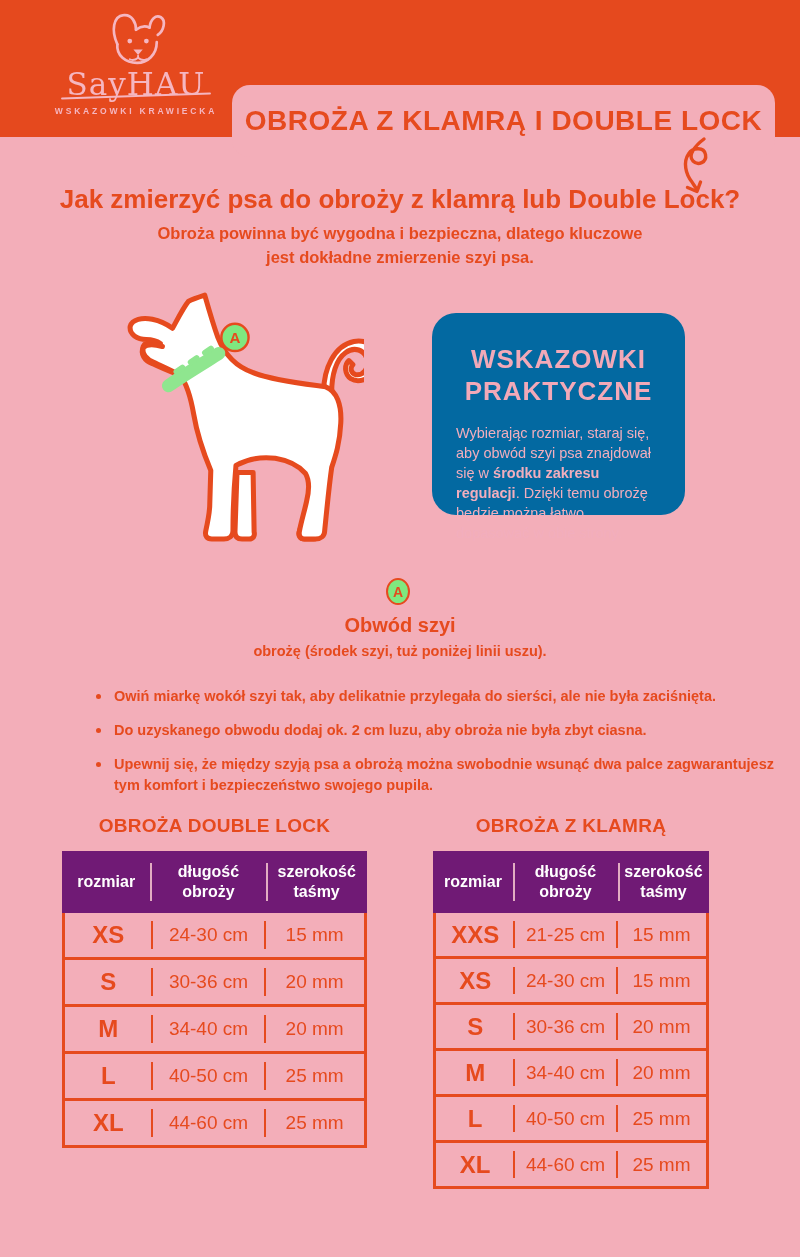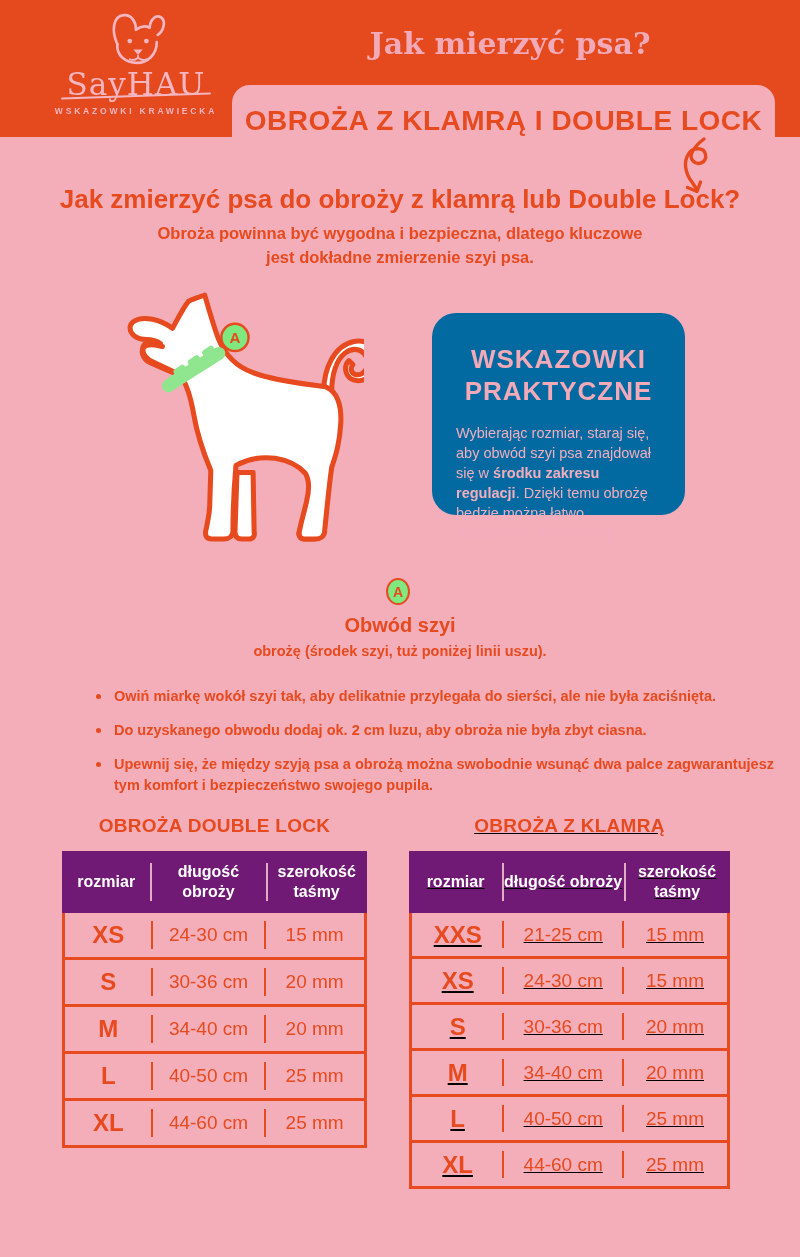--- a/index.html
+++ b/index.html
@@ -57,21 +57,21 @@
 
   
   .bullets{position:absolute;left:96px;top:686px;width:690px;display:flex;flex-direction:column;gap:13px;}
   .bullet{display:flex;gap:13px;color:#E64A1E;font-size:14.5px;font-weight:bold;line-height:21px;}
   .bullet-dot{flex:0 0 auto;width:5px;height:5px;border-radius:50%;background:#E64A1E;margin-top:8px;}
 
   
   .tables{position:absolute;left:0;top:815px;width:800px;}
   .size-table{position:absolute;top:0;}
   .size-table.left{left:62px;width:305px;}
-  .size-table.right{left:409px;width:321px;text-decoration:underline;}
+  .size-table.right{left:433px;width:276px;}
   .st-title{text-align:center;font-size:19px;font-weight:bold;letter-spacing:.3px;color:#E64A1E;height:22px;margin-bottom:14px;}
   .st-head{display:flex;background:#701a75;height:62px;}
   .st-hcell{display:flex;align-items:center;justify-content:center;text-align:center;
     color:#fff;font-size:16px;font-weight:bold;line-height:20px;position:relative;}
   .st-hcell + .st-hcell::before{content:"";position:absolute;left:0;top:12px;bottom:12px;width:2px;background:rgba(246,200,208,.85);}
   .c0{width:29%;}.c1{width:38%;}.c2{width:33%;}
   .st-body{border:3px solid #E64A1E;border-top:none;}
   .st-row{display:flex;border-top:3px solid #E64A1E;}
   .st-row:first-child{border-top:none;}
   .left .st-row{height:44px;}
@@ -95,21 +95,20 @@
         <path d="M34,44 L34,46 M34,46 C31,48.5 28,48.5 26,47.5 M34,46 C37,48.5 40,48.5 42,47.5" stroke-width="1.8"></path>
       </g>
       <circle cx="26" cy="30" r="2.3" fill="#F5B6C1"></circle>
       <circle cx="42" cy="30" r="2.3" fill="#F5B6C1"></circle>
       <path d="M29.5,38 L38.5,38 L34,43.5 Z" fill="#F5B6C1"></path>
     </svg>
     <div class="brand">SayHAU</div>
     <div class="needle"></div>
     <div class="tagline">WSKAZOWKI KRAWIECKA</div>
   </div>
-  <div class="main-title">Jak mierzyć psa?</div>
 </div>
 
 <div class="banner-box">
   <div class="banner-text">OBROŻA Z KLAMRĄ I DOUBLE LOCK</div>
 </div>
 
 <svg class="squiggle" width="52" height="64" viewBox="0 0 52 64">
   <g fill="none" stroke="#E64A1E" stroke-width="3.4" stroke-linecap="round" stroke-linejoin="round">
     <path d="M36,3 C28,9 19,19 25,25 C30,30 39,26.5 37.5,18.5 C36,11 25,11 20.5,18 C15,26 17.5,38 24,46 C25.5,48.5 27.5,51 28.5,53"></path>
     <path d="M32.5,46 L29,55.5 L19.5,51.5"></path>

